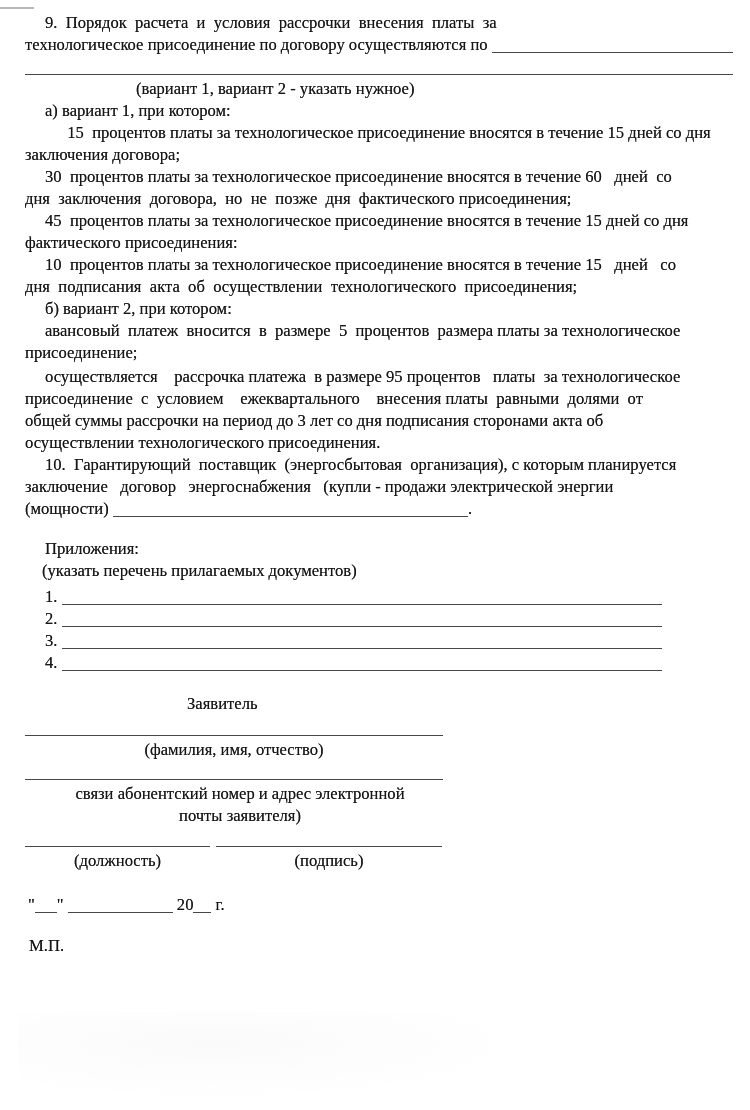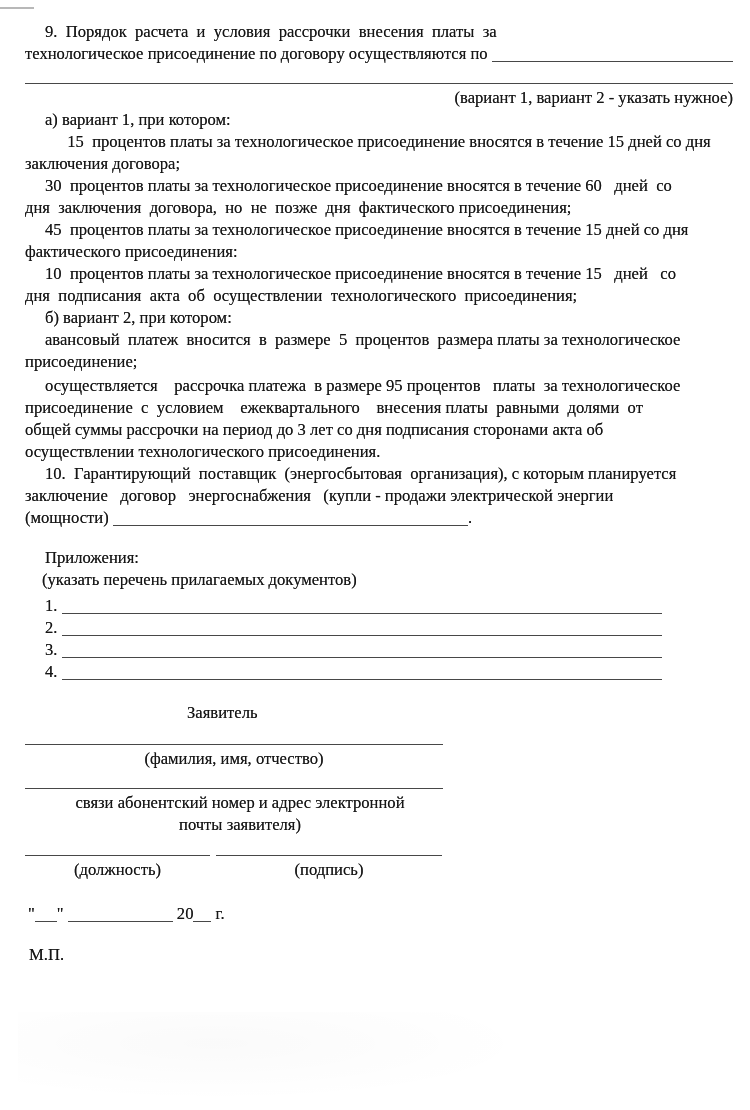--- a/index.html
+++ b/index.html
@@ -5,21 +5,21 @@
   :root{
     --bg:#ffffff;
     --ink:#161616;
     --rule:#474747;
   }
   html,body{margin:0;padding:0;background:var(--bg);}
   .page{
     position:relative;
     width:750px;height:1110px;
     box-sizing:border-box;
-    padding:21px 17px 0 25px;
+    padding:12px 17px 0 25px;
     background:var(--bg);
     color:var(--ink);
     font-family:"Liberation Serif","DejaVu Serif",serif;
     font-size:16.6px;
     line-height:22px;
     overflow:hidden;
     text-shadow:0 0 .45px rgba(0,0,0,.65);
   }
   .line{
     display:flex;
@@ -57,21 +57,21 @@
       <div class="line" style="margin-left: 20px;">
         <span class="t">9.  Порядок  расчета  и  условия  рассрочки  внесения  платы  за</span>
       </div>
       <div class="line">
         <span class="t">технологическое присоединение по договору осуществляются по </span>
         <span class="blank fill"></span>
       </div>
       <div class="line">
         <span class="blank fill"></span>
       </div>
-      <div class="line" style="margin-left: 111px; justify-content: flex-end;">
+      <div class="line" style="margin-left: 111px;">
         <span class="t">(вариант 1, вариант 2 - указать нужное)</span>
       </div>
       <div class="line" style="margin-left: 20px;">
         <span class="t">а) вариант 1, при котором:</span>
       </div>
       <div class="line" style="margin-left: 20px; justify-content: center;">
         <span class="t">15  процентов платы за технологическое присоединение вносятся в течение 15 дней со дня</span>
       </div>
       <div class="line">
         <span class="t">заключения договора;</span>

